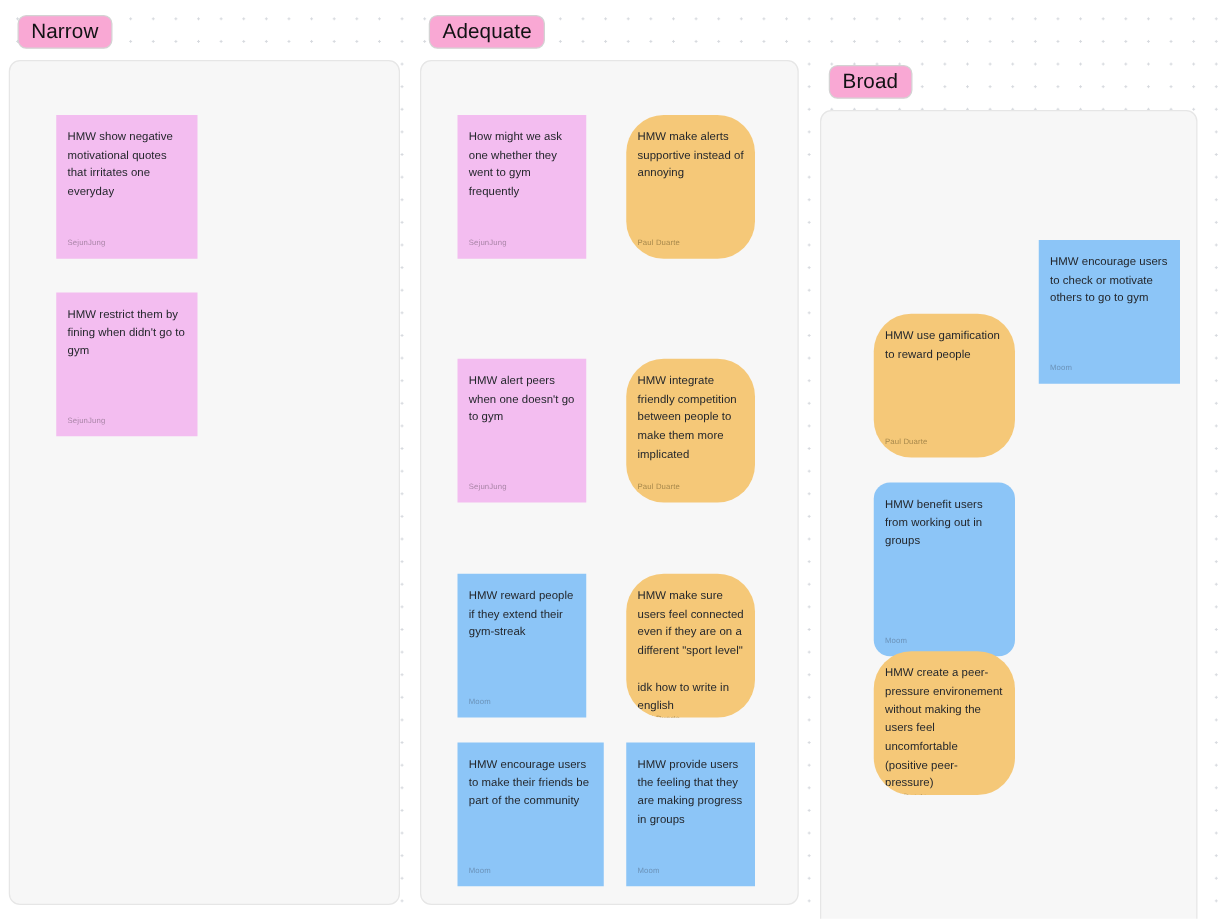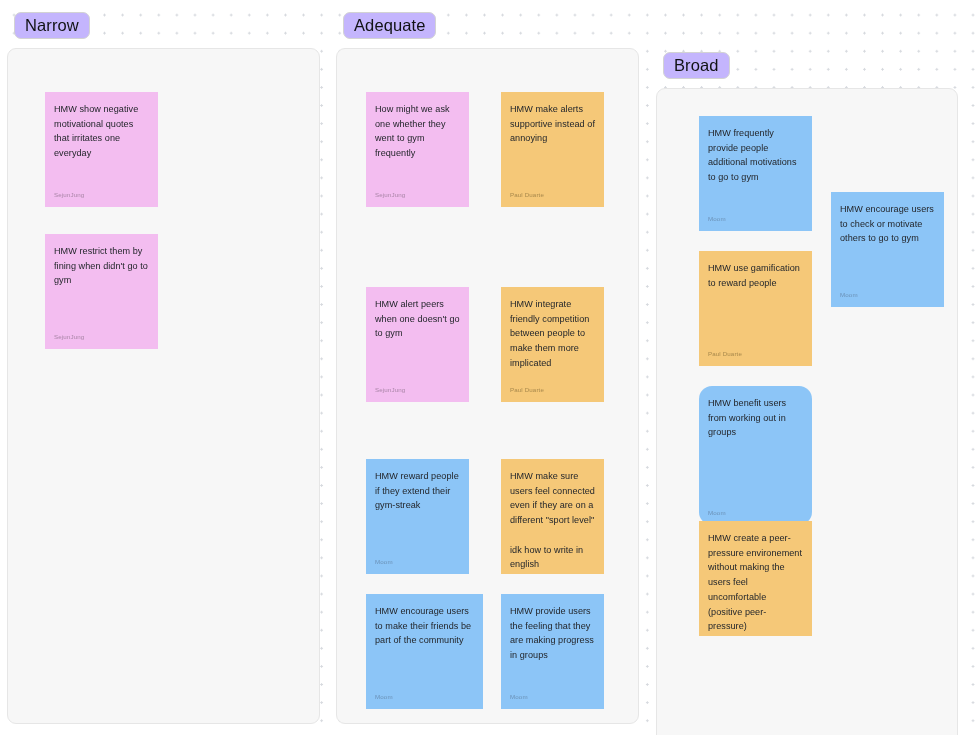--- a/index.html
+++ b/index.html
@@ -26,21 +26,21 @@
 
   
   .column {
     position: absolute;
   }
   .column-header {
     position: absolute;
     top: 0;
     left: 7px;
     display: inline-block;
-    background: #c4b5fd;
+    background: #f9a8d4;
     border: 1px solid #d3d3d3;
     border-radius: 7px;
     padding: 3px 10px 4px 10px;
     font-size: 16.5px;
     line-height: 1.12;
     color: #111214;
     letter-spacing: .1px;
     white-space: nowrap;
   }
   .column-panel {
@@ -75,21 +75,21 @@
   .note-author {
     flex: 0 0 auto;
     font-size: 6.2px;
     line-height: 1.2;
     color: #8e8e93;
     letter-spacing: .12px;
     padding-bottom: 1px;
   }
   .note.pink   { background: #f3bdf0; }
   .note.pink   .note-author { color: #a985a7; }
-  .note.orange { background: #f5c878; }
+  .note.orange { background: #f5c878; border-radius: 30px; }
   .note.orange .note-author { color: #a8894c; }
   .note.blue   { background: #8cc5f7; }
   .note.blue   .note-author { color: #6b92b8; }
 </style>
 </head>
 <body>
 
 <div id="board">
     <div class="column" style="left: 7px; top: 12px; width: 313px; height: 712px;">
       <div class="column-header">Narrow</div>
@@ -139,24 +139,20 @@
         </div>
         <div class="note blue" style="left: 164px; top: 545px; width: 103px; height: 115px;">
           <div class="note-body">HMW provide users the feeling that they are making progress in groups</div>
           <div class="note-author">Moom</div>
         </div>
       </div>
     </div>
     <div class="column" style="left: 656px; top: 12px; width: 302px; height: 712px; margin-top: 40px;">
       <div class="column-header">Broad</div>
       <div class="column-panel">
-        <div class="note blue" style="left: 42px; top: 27px; width: 113px; height: 115px;">
-          <div class="note-body">HMW frequently provide people additional motivations to go to gym</div>
-          <div class="note-author">Moom</div>
-        </div>
         <div class="note blue" style="left: 174px; top: 103px; width: 113px; height: 115px;">
           <div class="note-body">HMW encourage users to check or motivate others to go to gym</div>
           <div class="note-author">Moom</div>
         </div>
         <div class="note orange" style="left: 42px; top: 162px; width: 113px; height: 115px;">
           <div class="note-body">HMW use gamification to reward people</div>
           <div class="note-author">Paul Duarte</div>
         </div>
         <div class="note blue" style="left: 42px; top: 297px; width: 113px; height: 139px; border-radius: 13px;">
           <div class="note-body">HMW benefit users from working out in groups</div>

